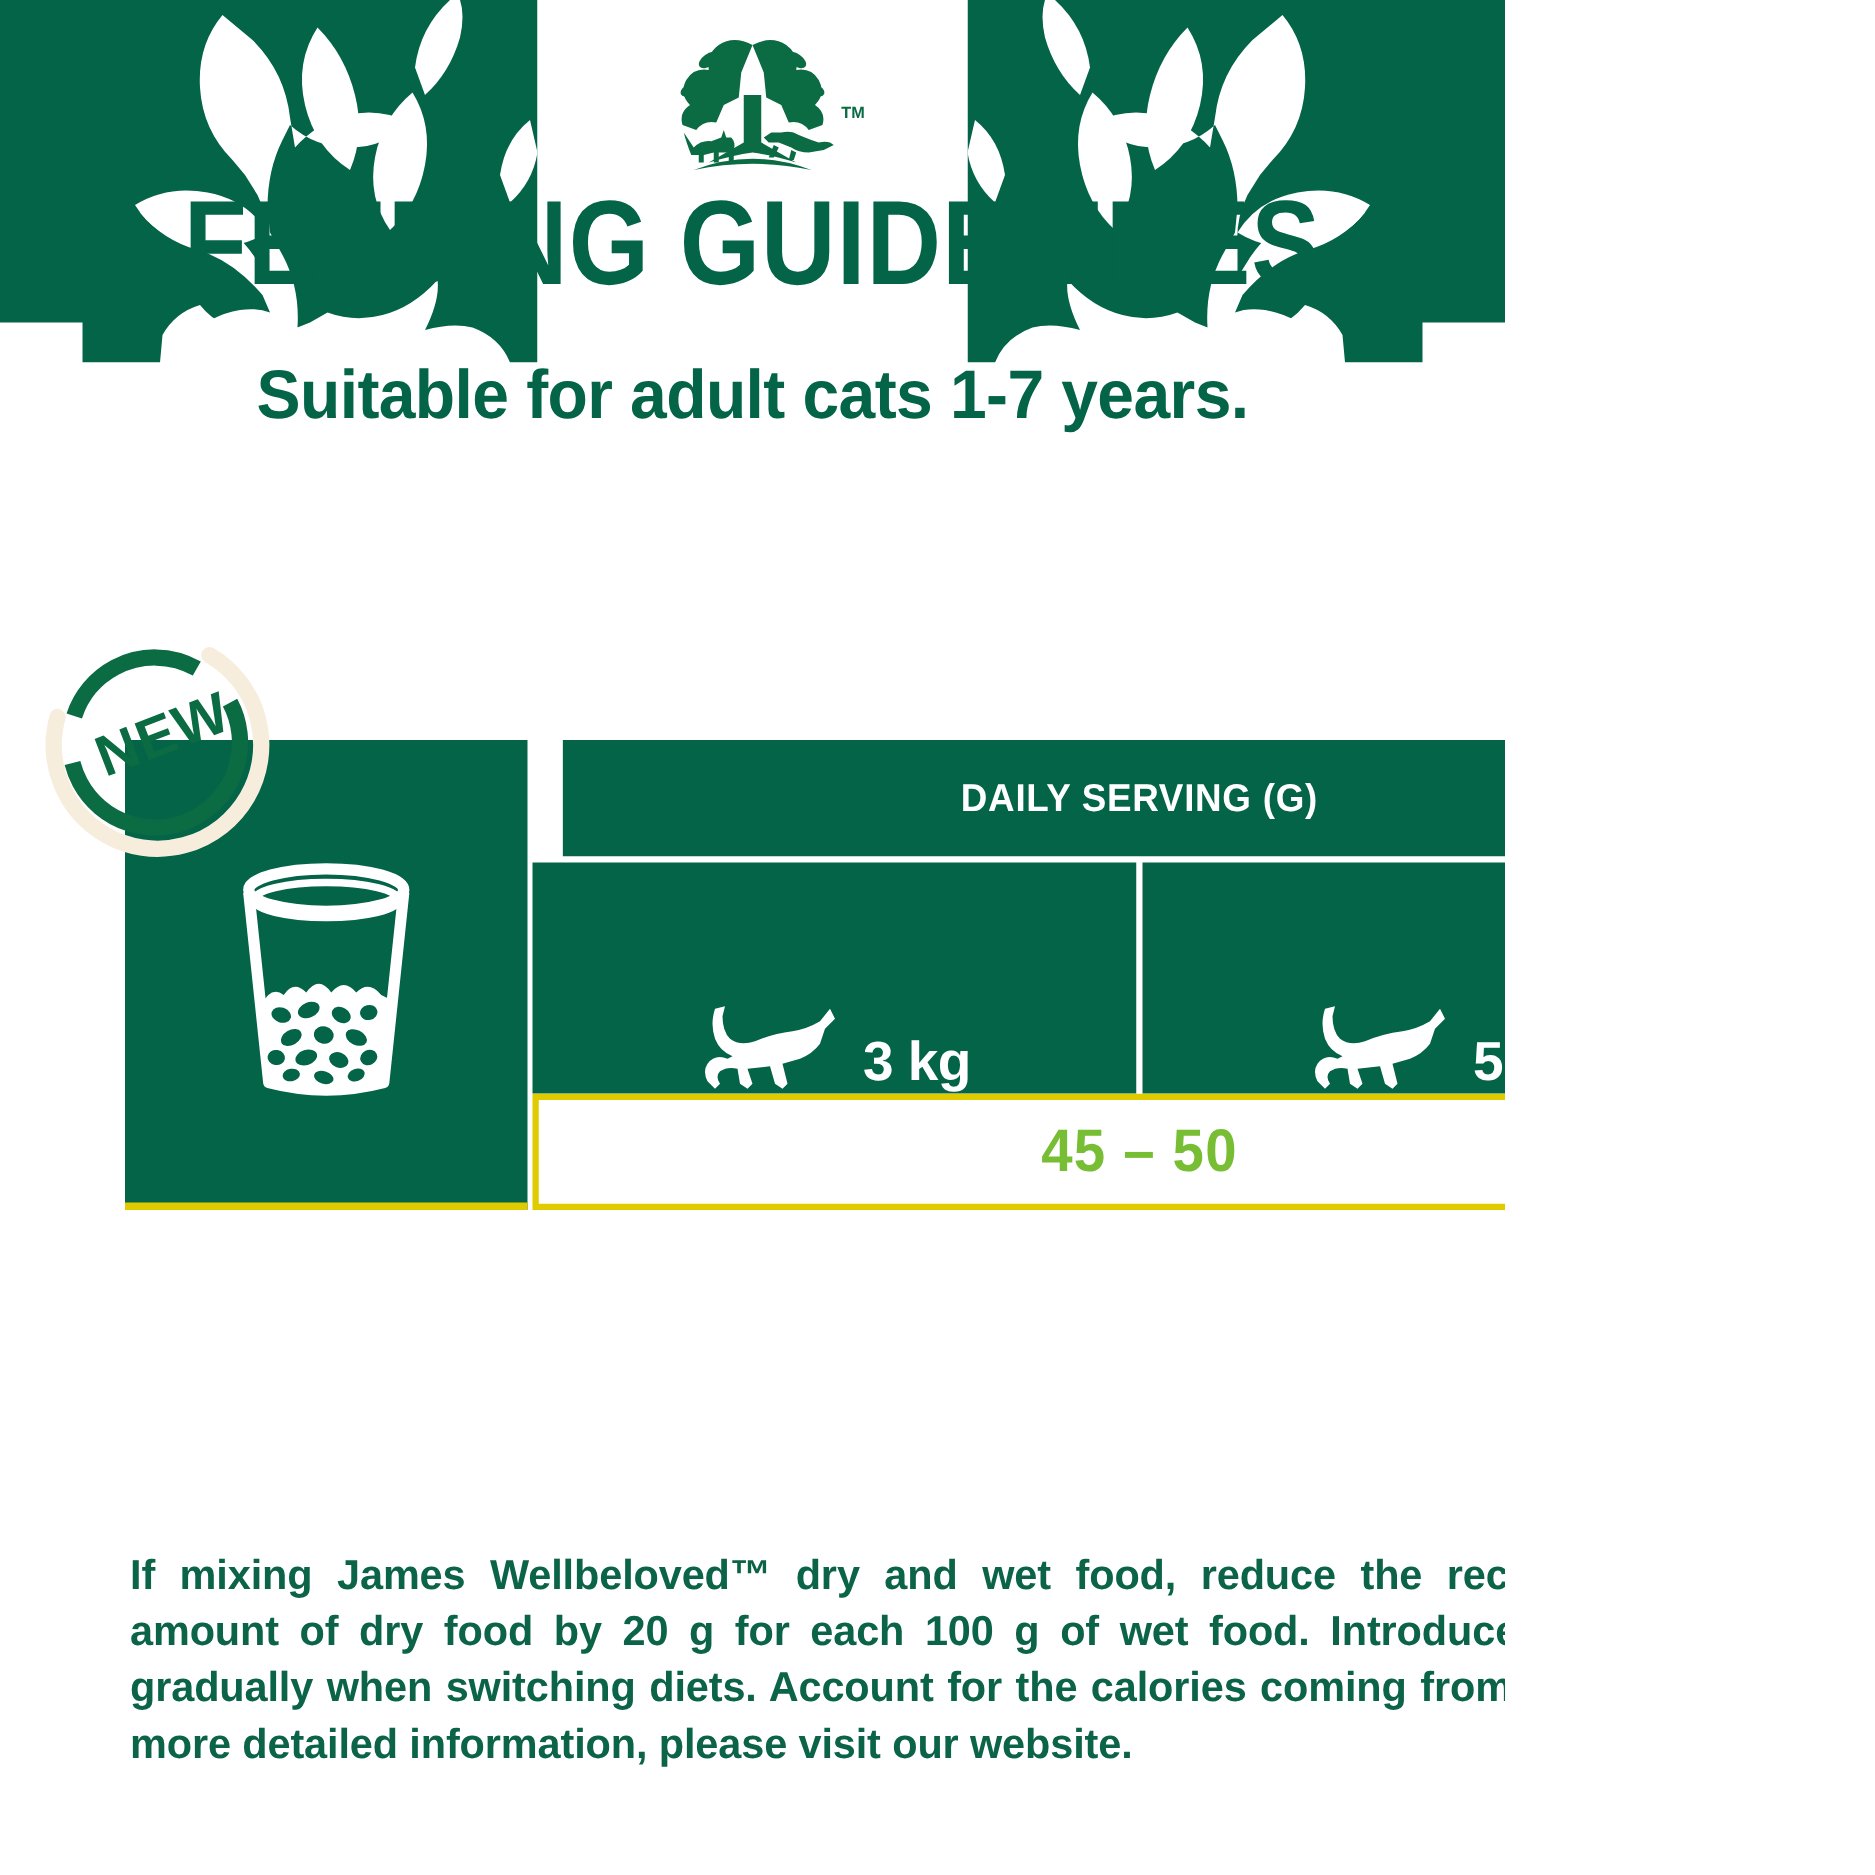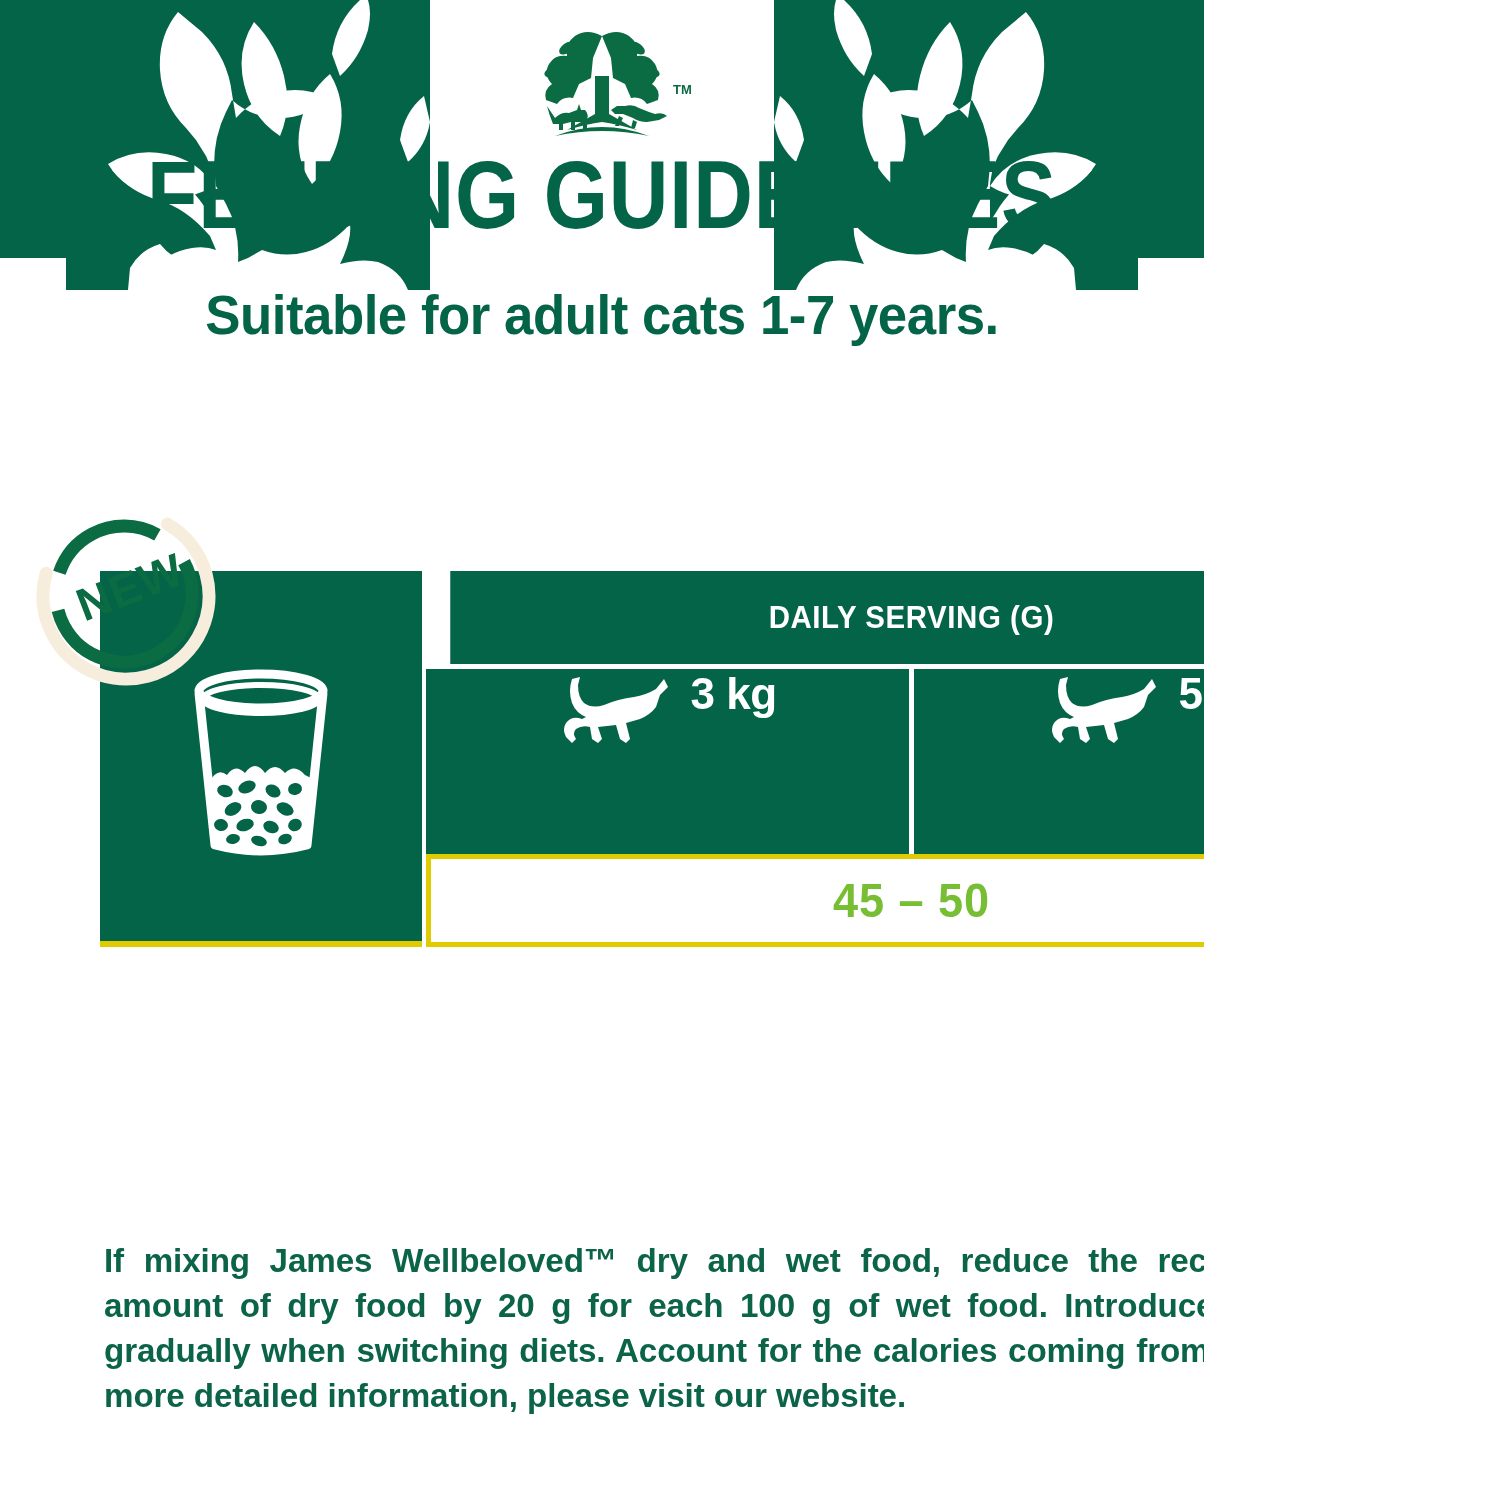--- a/index.html
+++ b/index.html
@@ -84,21 +84,21 @@
     font-size: 46px;
     line-height: 46px;
     letter-spacing: 1px;
     transform: rotate(-21deg);
   }
 
   
   .feeding-table {
     position: absolute;
     left: 100px;
-    top: 571px;
+    top: 592px;
     width: 1297px;
     height: 382px;
   }
   .table-left-panel {
     position: absolute;
     left: 0;
     top: 0;
     width: 322px;
     height: 376px;
     background: #046448;
@@ -137,21 +137,21 @@
   .weight-row {
     display: flex;
     gap: 5px;
     margin-top: 5px;
   }
   .weight-cell {
     flex: 1 1 0;
     height: 185px;
     background: #046448;
     display: flex;
-    align-items: flex-start;
+    align-items: flex-end;
     justify-content: center;
     gap: 16px;
   }
   .weight-cell .cat-icon {
     width: 116px;
     height: 78px;
     flex: 0 0 auto;
   }
   .weight-cell .weight-label {
     color: #ffffff;

